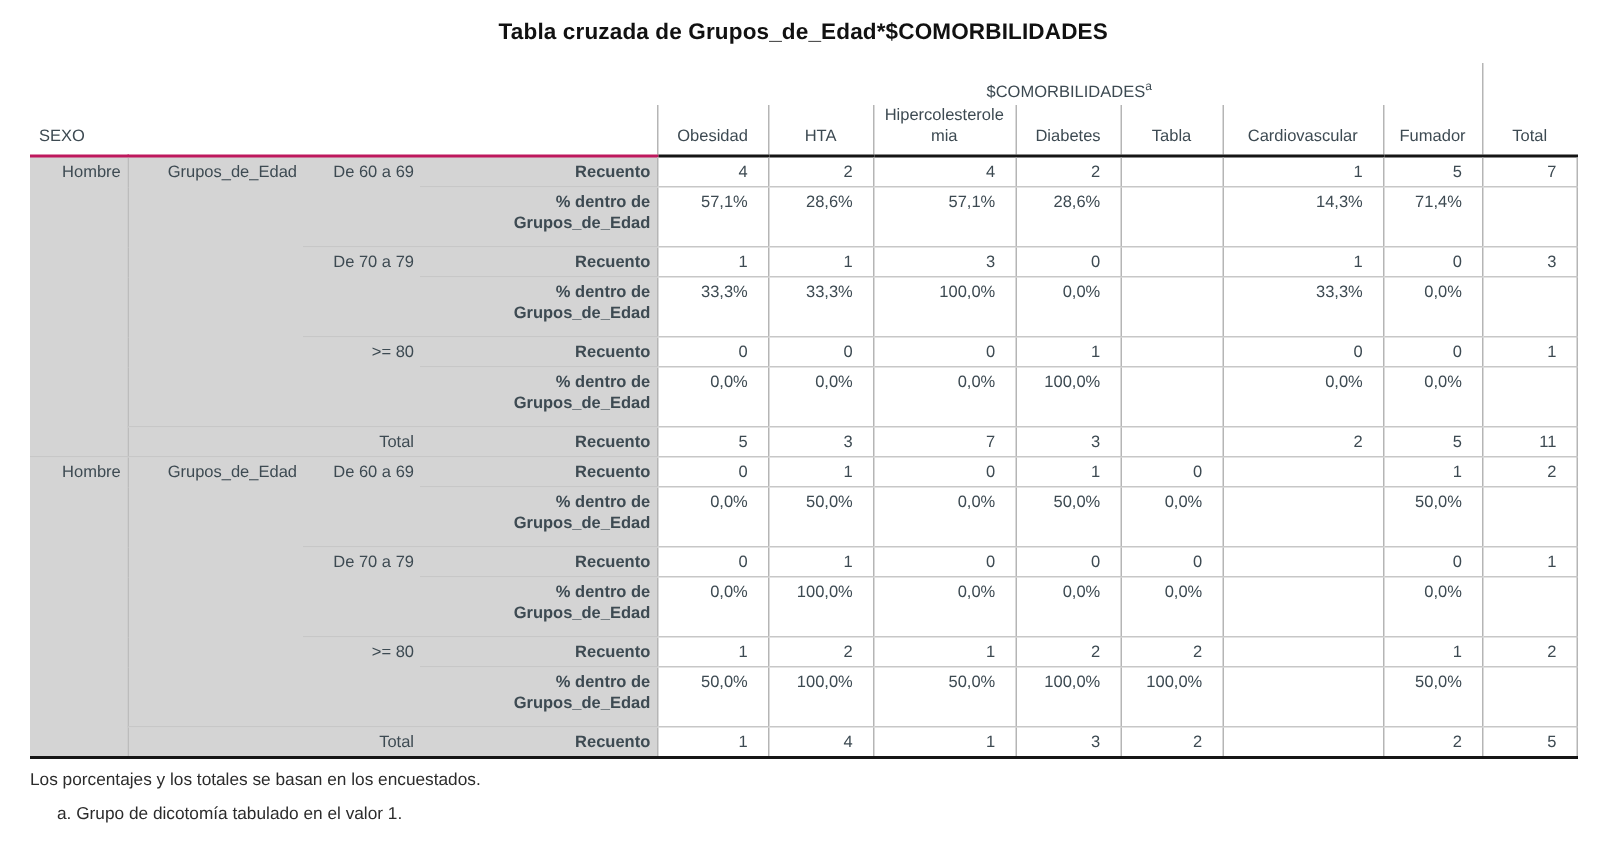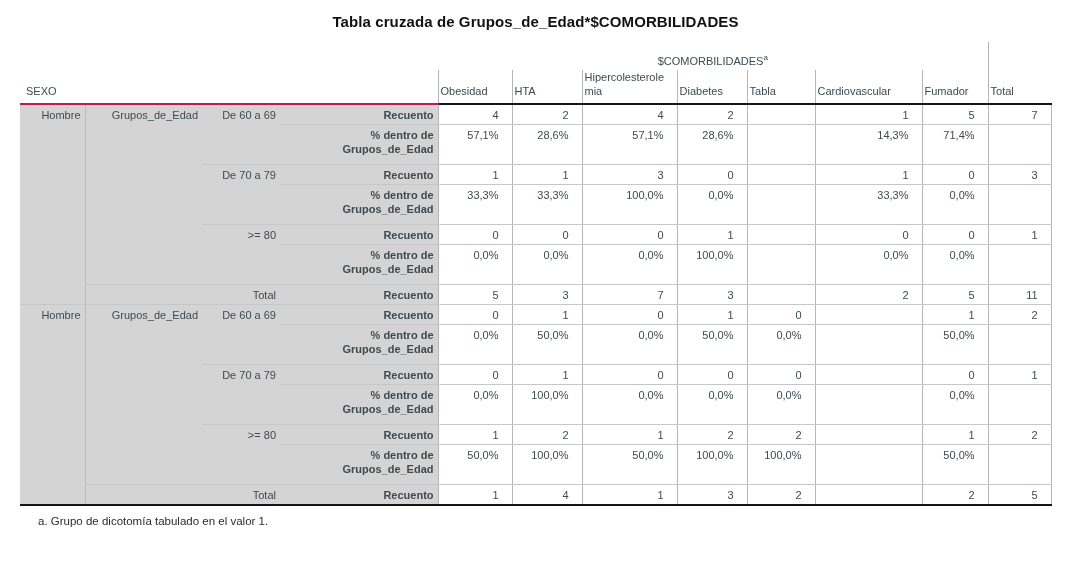--- a/index.html
+++ b/index.html
@@ -42,21 +42,21 @@
     padding: 0 0 5px 6px;
     border-bottom: 2px solid #be185d;
   }
   td.c-group {
     text-align: center;
     vertical-align: middle;
     padding-top: 8px;
   }
   td.c-group sup { font-size: 8px; }
   td.c-col, td.c-total {
-    text-align: left;
+    text-align: center;
     vertical-align: bottom;
     padding: 0 2px 5px 2px;
     border-left: 1px solid #b5b5b5;
     border-bottom: 2px solid #151515;
   }
   td.c-col span { display: inline-block; overflow-wrap: anywhere; }
   td.c-col.col2 span { max-width: 80px; }   
   td.c-col.col5 span { max-width: 78px; }   
 
   
@@ -295,15 +295,16 @@
           <td class="d cnt bl">3</td>
           <td class="d cnt bl">2</td>
           <td class="d cnt bl"></td>
           <td class="d cnt bl">2</td>
           <td class="d cnt bl">5</td>
         </tr>
       </tbody>
   </table>
 
   <div class="footnotes">
+    <div class="footnote">Los porcentajes y los totales se basan en los encuestados.</div>
     <div class="footnote indented">a. Grupo de dicotomía tabulado en el valor 1.</div>
   </div>
 </div>
 
 </body></html>

